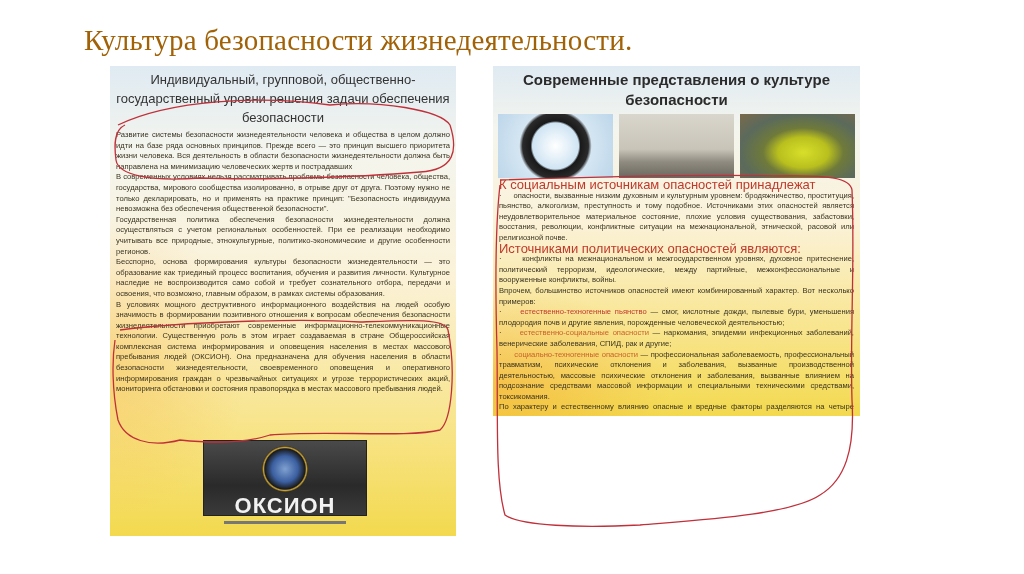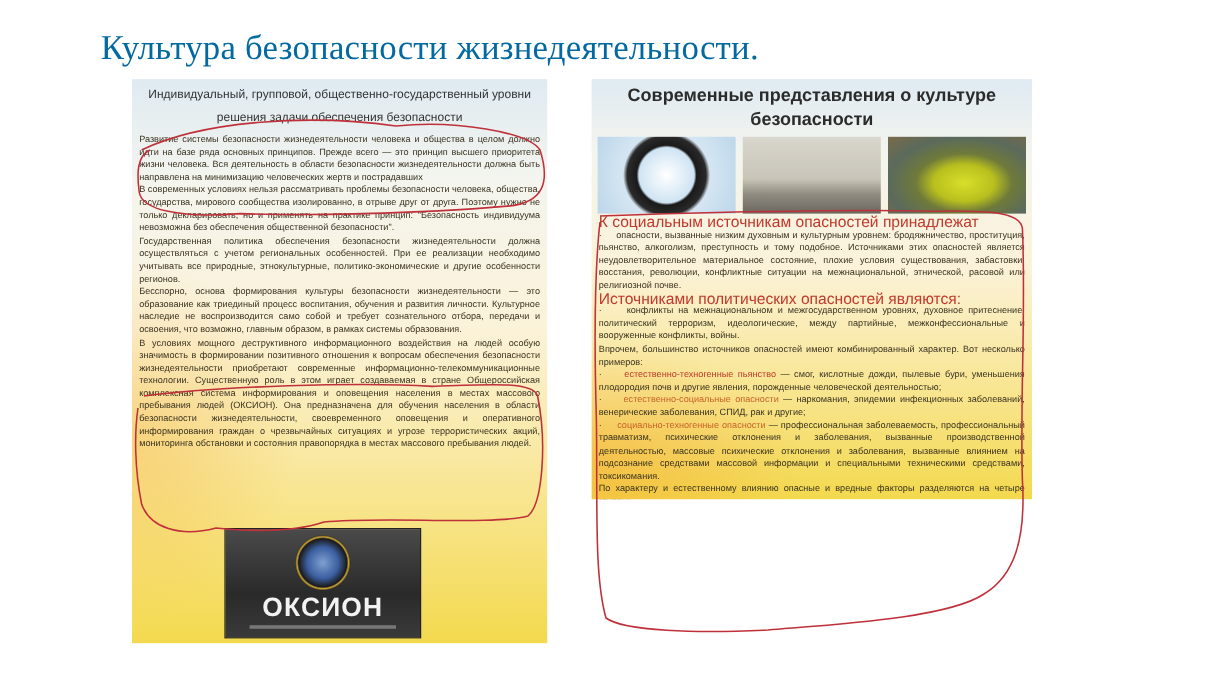--- a/index.html
+++ b/index.html
@@ -1,33 +1,33 @@
 <!DOCTYPE html>
 <html><head>
 <meta charset="utf-8">
 <style>
   * { margin:0; padding:0; box-sizing:border-box; }
   body { width:1024px; height:574px; background:#ffffff; position:relative; overflow:hidden; font-family:"Liberation Sans", sans-serif; }
-  .slide-title { position:absolute; left:84px; top:24px; font-family:"Liberation Serif", serif; font-size:29px; color:#0369a1; letter-spacing:0.2px; }
+  .slide-title { position:absolute; left:84px; top:24px; font-family:"Liberation Serif", serif; font-size:29px; color:#a16207; letter-spacing:0.2px; }
   .panel { position:absolute; top:66px; overflow:hidden;
     background: linear-gradient(180deg, #dfeaf2 0%, #f4f5ee 18%, #fbf2d8 45%, #f8e58e 75%, #f3d94e 100%); }
   .panel-left { left:110px; width:346px; height:470px; }
   .panel-right { left:493px; width:367px; height:350px; }
   .panel-left::before { content:""; position:absolute; left:0; top:150px; width:140px; height:300px;
     background: radial-gradient(ellipse at left, rgba(245,170,40,0.35), rgba(245,170,40,0) 70%); }
   .panel-right::before { content:""; position:absolute; left:0; top:220px; width:180px; height:200px;
     background: radial-gradient(ellipse at left, rgba(245,150,30,0.4), rgba(245,150,30,0) 70%); }
-  .p-head { position:relative; text-align:center; color:#333; font-size:10px; line-height:19px; padding:4px 6px 0; }
+  .p-head { position:relative; text-align:center; color:#333; font-size:13px; line-height:19px; padding:4px 6px 0; }
   .p-head.bold { font-weight:bold; color:#2b2b2b; font-size:15px; line-height:20px; padding-top:4px; }
   .body-text { position:relative; font-size:7.6px; line-height:10.6px; color:#3a3320; text-align:justify; padding:0 6px; }
   .body-text p { margin:0; }
   .body-text .red { color:#c0392b; }
   .body-text .orange { color:#c8622a; }
   .red-h { color:#c0392b; font-size:13px; }
-  .oksion { position:absolute; left:77px; top:374px; width:164px; height:92px; background:linear-gradient(180deg,#4a4a4a,#2a2a2a 60%,#3a3a3a); border:1px solid #222; }
+  .oksion { position:absolute; left:93px; top:374px; width:164px; height:76px; background:linear-gradient(180deg,#4a4a4a,#2a2a2a 60%,#3a3a3a); border:1px solid #222; }
   .oksion .emblem { position:absolute; left:58px; top:5px; width:46px; height:46px; border-radius:50%; background:radial-gradient(circle,#7fa0d0 0%,#3b5fa0 40%,#1a1a1a 62%,#c9a43a 66%,#111 72%); }
   .oksion .label { position:absolute; left:0; right:0; top:52px; text-align:center; color:#f2f2f2; font-size:22px; font-weight:bold; letter-spacing:1px; }
   .oksion .sub { position:absolute; left:20px; right:20px; top:80px; height:3px; background:#777; }
   .imgs { position:relative; display:flex; gap:6px; padding:4px 5px 0; height:68px; }
   .img { flex:1; height:64px; }
   .img-hands { background: radial-gradient(circle at 50% 50%, #ffffff 0%, #cfe4f3 35%, #1a1a1a 38%, #2a2a2a 50%, #d5e6f2 55%, #bcd6ea 100%); }
   .img-smog { background: linear-gradient(180deg,#d9d6cd 0%,#c8c4b8 55%,#8f8b80 75%,#6a675f 100%); }
   .img-swamp { background: radial-gradient(ellipse at 55% 60%, #d8df2a 0%, #b9c01e 28%, #6f7a3a 45%, #5b6a5c 70%, #7a6a4a 100%); }
   .annot { position:absolute; pointer-events:none; }
 </style>

